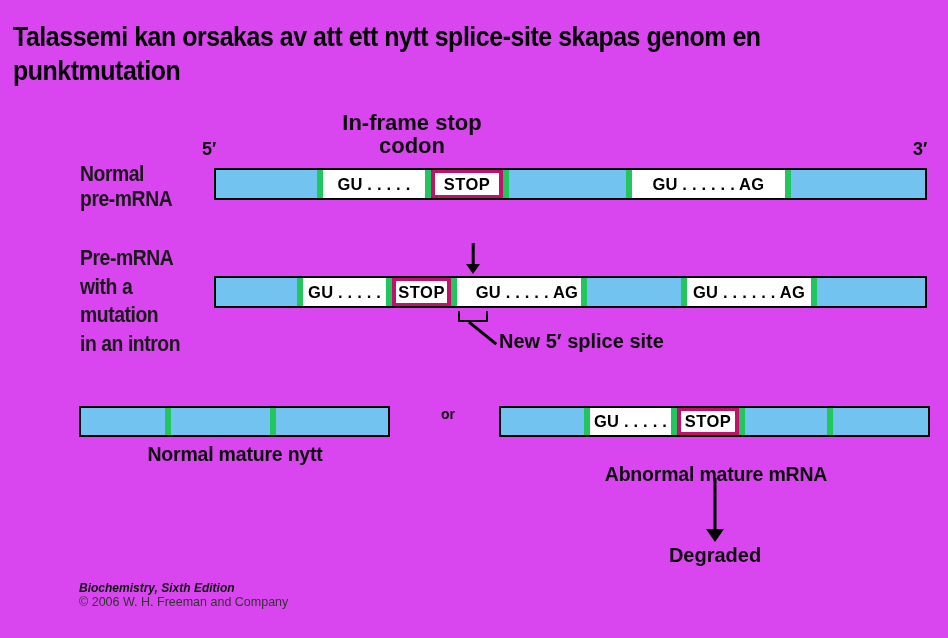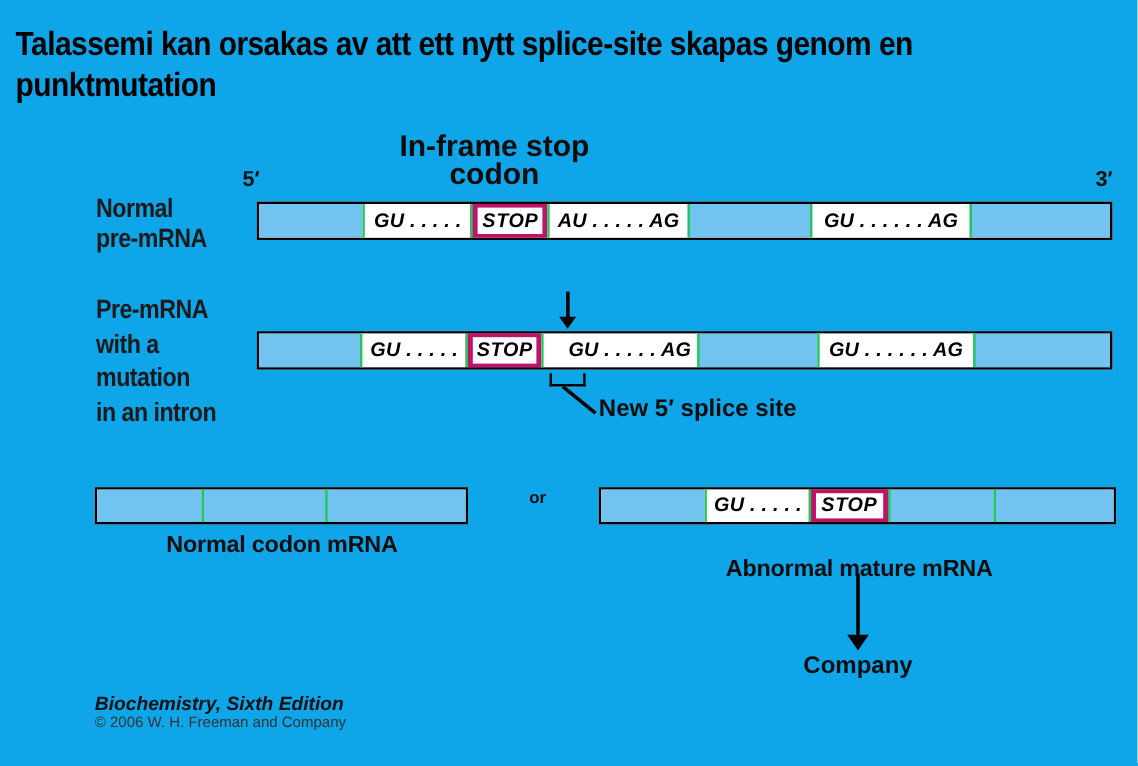--- a/index.html
+++ b/index.html
@@ -1,17 +1,17 @@
 <!DOCTYPE html>
 <html style="--exon: #72c3f0; --magenta: #c1116b;"><head>
 <meta charset="utf-8">
 <style>
   html,body{margin:0;padding:0;background:#ffffff;}
   body{font-family:"Liberation Sans",sans-serif;}
-  .canvas{position:relative;width:948px;height:638px;background:#0ea5e9;overflow:hidden;}
+  .canvas{position:relative;width:948px;height:638px;background:#d946ef;overflow:hidden;}
 
   .title{
     position:absolute;left:13px;top:20px;
     font-size:28px;font-weight:bold;color:#000;
     line-height:34px;letter-spacing:-0.5px;
     transform:scaleX(0.89);transform-origin:0 0;
     white-space:pre-line;width:1000px;
   }
 
   .rowlabel{
@@ -20,42 +20,42 @@
     letter-spacing:-0.5px;
     transform:scaleX(0.88);transform-origin:0 0;
     white-space:pre-line;
   }
   .rowlabel.r1{top:161px;line-height:25px;}
   .rowlabel.r2{top:244px;line-height:28.5px;}
 
   .ann{position:absolute;font-weight:bold;color:#0d0d0d;}
   .ann.center{text-align:center;}
 
-  .inframe{left:312px;top:111px;width:200px;font-size:25px;line-height:23px;}
+  .inframe{left:312px;top:111px;width:200px;font-size:22px;line-height:23px;}
   .prime{font-size:18px;}
   .p5{left:202px;top:139px;}
   .p3{left:913px;top:139px;}
 
   .bar{
     position:absolute;display:flex;
     border:2px solid #000;box-sizing:border-box;
     background:#fff;
   }
   .bar1{left:214px;top:168px;width:713px;height:32px;}
   .bar2{left:214px;top:276px;width:713px;height:32px;}
   .bar3{left:79px;top:406px;width:311px;height:31px;}
   .bar4{left:499px;top:406px;width:431px;height:31px;}
 
   .seg{
     box-sizing:border-box;height:100%;
     display:flex;align-items:center;justify-content:center;
     font-weight:bold;font-size:16.5px;color:#000;
     white-space:nowrap;overflow:hidden;letter-spacing:0.2px;
   }
-  .seg + .seg{border-left:2px solid #22c55e;font-style:italic;}
+  .seg + .seg{border-left:6px solid #22c55e;}
   .seg.exon{background:var(--exon,#72c3f0);}
   .seg.intron{background:#ffffff;}
   .seg.stop{background:var(--magenta,#c1116b);padding:3px 4px;}
   .seg.stop .stopinner{
     background:#ffffff;width:100%;height:100%;
     display:flex;align-items:center;justify-content:center;
     font-weight:bold;font-size:16.5px;letter-spacing:0.5px;
   }
 
   .varrow{position:absolute;}
@@ -79,21 +79,21 @@
   .newsplice{left:499px;top:330px;font-size:20px;}
 
   .maturelabel{font-size:19.5px;letter-spacing:-0.2px;}
   .nm{left:81px;top:443px;width:308px;}
   .am{left:516px;top:463px;width:400px;}
   .or{left:424px;top:406px;width:48px;font-size:14px;}
   .degraded{left:652px;top:544px;width:126px;font-size:20px;}
 
   .caption{position:absolute;left:79px;top:581px;color:#111;}
   .caption .c1{font-size:12.5px;font-weight:bold;line-height:14px;}
-  .caption .c2{font-size:16px;font-weight:bold;font-style:italic;line-height:14px;}
+  .caption .c2{font-size:12px;font-weight:bold;font-style:italic;line-height:14px;}
   .caption .c3{font-size:12.5px;font-weight:normal;line-height:15px;color:#333;}
 </style>
 </head>
 <body>
 
 <div class="canvas">
 
   <div class="title">Talassemi kan orsakas av att ett nytt splice-site skapas genom en
 punktmutation</div>
 
@@ -104,21 +104,20 @@
   <div class="ann prime p3">3′</div>
 
   <div class="rowlabel r1">Normal
 pre-mRNA</div>
   <div class="bar bar1">
       <div class="seg exon" style="flex: 89 0 0px;"></div>
       <div class="seg intron" style="flex: 91 0 0px;">GU . . . . .</div>
       <div class="seg stop" style="flex: 56 0 0px;">
         <span class="stopinner">STOP</span>
       </div>
-      <div class="seg intron" style="flex: 118 0 0px;">AU . . . . . AG</div>
       <div class="seg exon" style="flex: 104 0 0px;"></div>
       <div class="seg intron" style="flex: 135 0 0px;">GU . . . . . . AG</div>
       <div class="seg exon" style="flex: 119 0 0px;"></div>
     </div>
 
   <div class="rowlabel r2">Pre-mRNA
 with a
 mutation
 in an intron</div>
   <div class="bar bar2">
@@ -140,39 +139,39 @@
 
   <div class="bracket"></div>
   <div class="leader"></div>
   <div class="ann newsplice">New 5′ splice site</div>
 
   <div class="bar bar3">
       <div class="seg exon" style="flex: 89 0 0px;"></div>
       <div class="seg exon" style="flex: 104 0 0px;"></div>
       <div class="seg exon" style="flex: 118 0 0px;"></div>
     </div>
-  <div class="ann center maturelabel nm">Normal codon mRNA</div>
+  <div class="ann center maturelabel nm">Normal mature nytt</div>
 
   <div class="ann center or">or</div>
 
   <div class="bar bar4">
       <div class="seg exon" style="flex: 90 0 0px;"></div>
       <div class="seg intron" style="flex: 89 0 0px;">GU . . . . .</div>
       <div class="seg stop" style="flex: 58 0 0px;">
         <span class="stopinner">STOP</span>
       </div>
       <div class="seg exon" style="flex: 90 0 0px;"></div>
       <div class="seg exon" style="flex: 103 0 0px;"></div>
     </div>
   <div class="ann center maturelabel am">Abnormal mature mRNA</div>
 
   <div class="varrow arrow2">
     <div class="shaft"></div>
     <div class="head"></div>
   </div>
-  <div class="ann center degraded">Company</div>
+  <div class="ann center degraded">Degraded</div>
 
   <div class="caption">
     <div class="c2">Biochemistry, Sixth Edition</div>
     <div class="c3">© 2006 W. H. Freeman and Company</div>
   </div>
 
 </div>
 
 </body></html>

